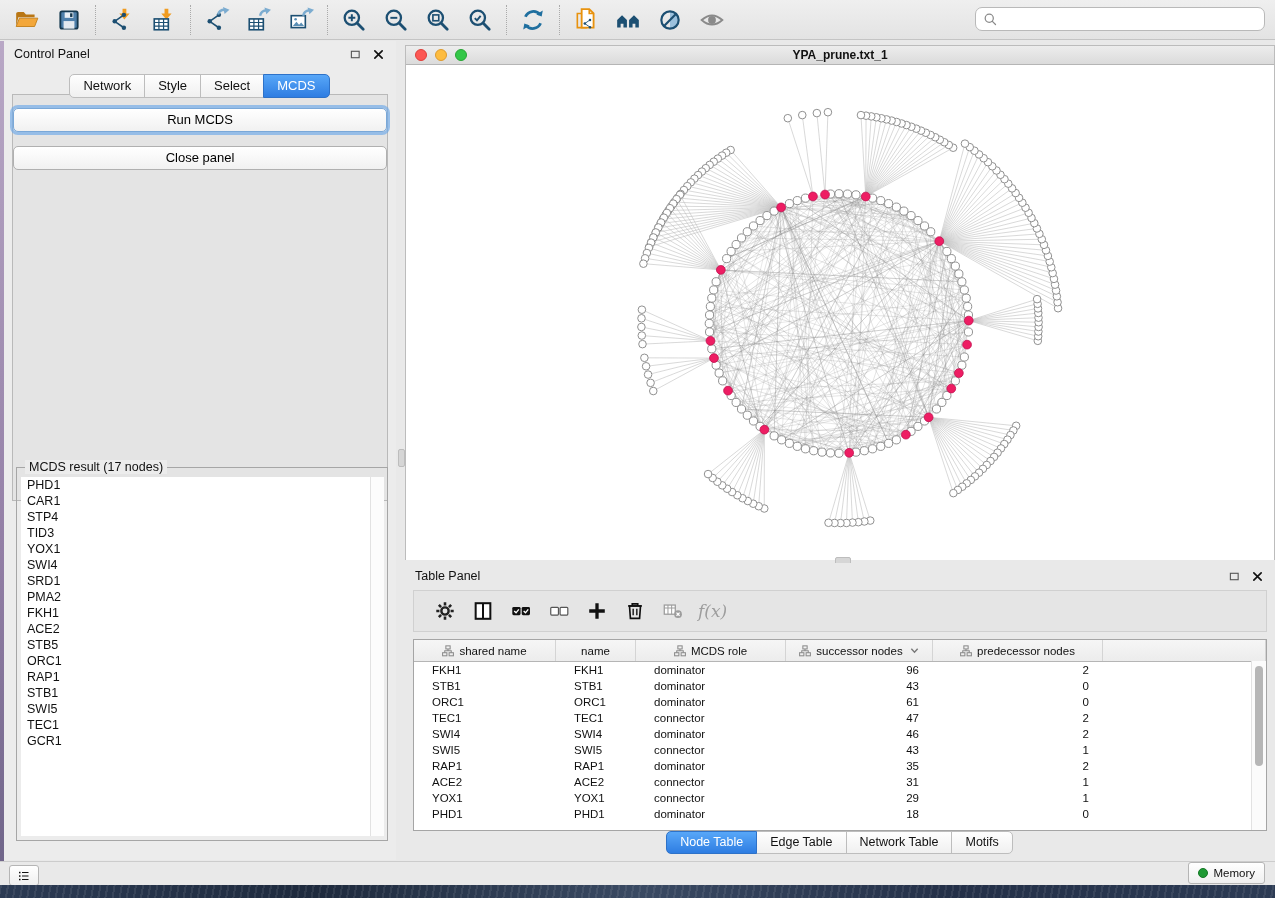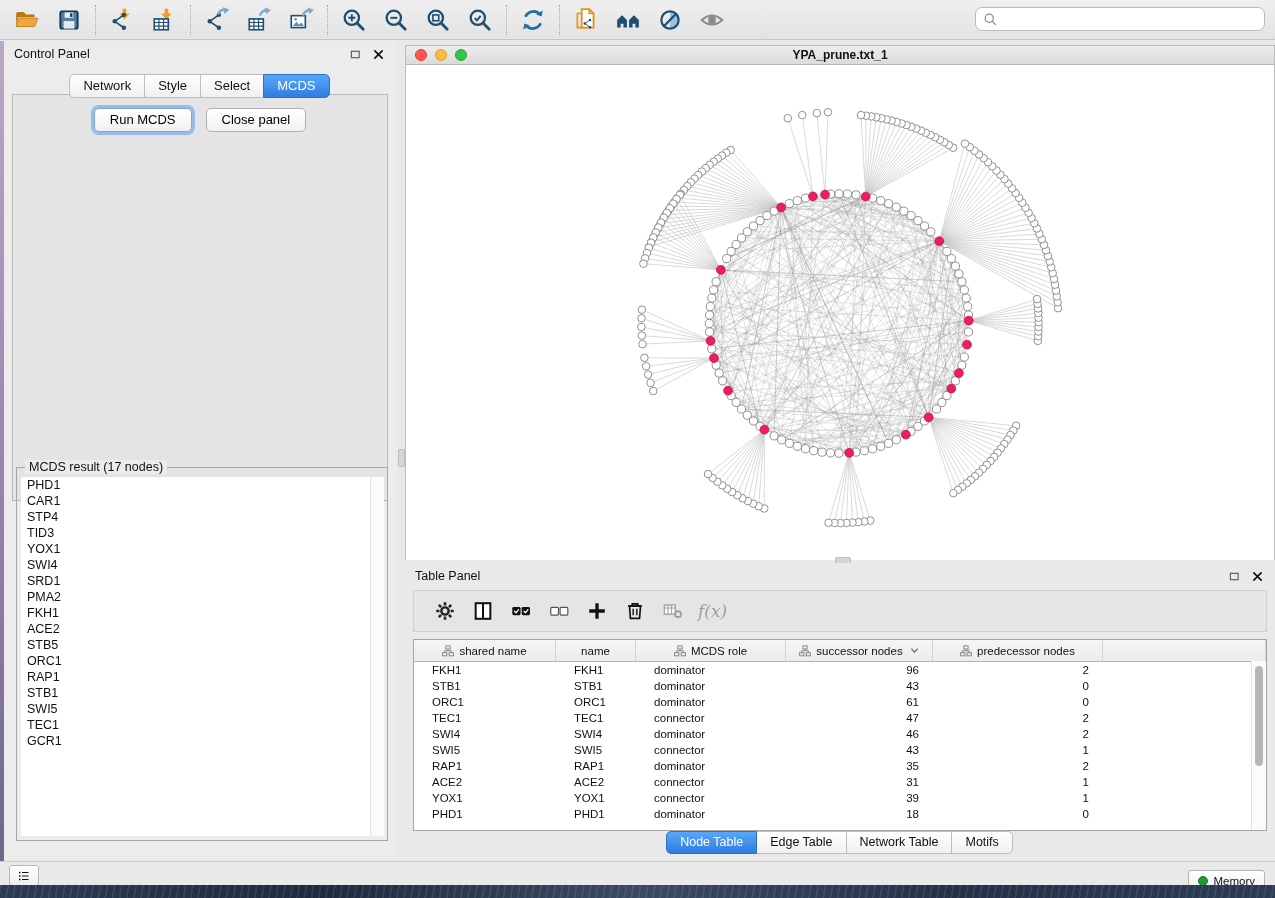--- a/index.html
+++ b/index.html
@@ -38,21 +38,21 @@
   .tab.sel{background:linear-gradient(#58a7f8,#2e7de2);color:#fff;border-color:#2e72c8;z-index:3;}
   .cp-content{position:absolute;left:8px;right:8px;top:53px;height:405px;
               border:1px solid #b9b9b9;background:#e4e4e4;}
   .opt-label{text-align:center;margin-top:24px;font-size:13px;}
   .select{position:relative;margin:12px auto 0;width:312px;height:23px;background:#fff;
           border:1px solid #b3b3b3;border-radius:4px;display:flex;align-items:center;
           padding-left:9px;font-size:12.5px;box-sizing:border-box;}
   .select .stepper{position:absolute;right:-1px;top:-1px;bottom:-1px;width:19px;border-radius:0 4px 4px 0;
           background:linear-gradient(#7cbafb,#2e7de2);display:flex;flex-direction:column;
           align-items:center;justify-content:center;gap:2px;}
-  .btn-row{display:flex;justify-content:center;gap:14px;margin-top:13px;}
+  .btn-row{display:flex;justify-content:center;gap:14px;margin-top:13px;flex-direction:column;}
   .btn{background:linear-gradient(#ffffff,#f1f1f1);border:1px solid #b0b0b0;border-radius:5px;
        padding:3px 15px 4px;font-size:13px;}
   .btn.focus{box-shadow:0 0 0 3px rgba(108,168,232,.65);border-color:#7aa8d8;}
   .groupbox{position:absolute;left:12px;width:370px;top:426px;height:372px;border:1px solid #a6a6a6;}
   .groupbox .legend{position:absolute;top:-8px;left:8px;background:#ececec;padding:0 4px;font-size:12.5px;}
   .mcds-list{position:absolute;left:4px;right:16px;top:9px;bottom:4px;background:#fff;
              overflow:hidden;font-size:12.5px;}
   .mcds-list .li{height:16px;line-height:16px;padding-left:6px;}
   .list-scroll{position:absolute;right:3px;top:9px;bottom:4px;width:13px;background:#fcfcfc;
                border-left:1px solid #e2e2e2;}
@@ -100,21 +100,21 @@
            border-left:1px solid #e2e2e2;}
   .tthumb{position:absolute;left:3px;top:5px;width:8px;height:100px;background:#b6b6b6;border-radius:5px;}
   .tp-tabs{position:absolute;left:0;right:0;bottom:6px;display:flex;justify-content:center;}
   .tp-tabs .tab{font-size:12.5px;padding:3px 13px 4px;}
   
   .status{position:absolute;left:0;right:0;top:861px;height:24px;background:#e9e9e9;
           border-top:1px solid #cccccc;}
   .list-btn{position:absolute;left:9px;top:3px;width:28px;height:19px;background:linear-gradient(#fff,#efefef);
             border:1px solid #b5b5b5;border-radius:3px;display:flex;align-items:center;justify-content:center;}
   .list-btn svg{width:14px;height:12px;}
-  .mem-btn{position:absolute;right:10px;top:8px;height:20px;background:linear-gradient(#fff,#efefef);
+  .mem-btn{position:absolute;right:10px;top:0;height:20px;background:linear-gradient(#fff,#efefef);
            border:1px solid #b5b5b5;border-radius:3px;display:flex;align-items:center;gap:5px;
            padding:0 9px;font-size:11.5px;}
   .mem-dot{width:10px;height:10px;border-radius:50%;background:#1f9a35;border:1px solid #157826;box-sizing:border-box;}
 </style>
 </head>
 <body>
 
 <div class="app">
 
   <div class="toolbar">
@@ -1318,21 +1318,21 @@
             <div class="td name" style="width: 142px;">ACE2</div>
             <div class="td name" style="width: 80px;">ACE2</div>
             <div class="td name" style="width: 150px;">connector</div>
             <div class="td num" style="width: 147px;">31</div>
             <div class="td num" style="width: 170px;">1</div>
           </div>
           <div class="trow">
             <div class="td name" style="width: 142px;">YOX1</div>
             <div class="td name" style="width: 80px;">YOX1</div>
             <div class="td name" style="width: 150px;">connector</div>
-            <div class="td num" style="width: 147px;">39</div>
+            <div class="td num" style="width: 147px;">29</div>
             <div class="td num" style="width: 170px;">1</div>
           </div>
           <div class="trow">
             <div class="td name" style="width: 142px;">PHD1</div>
             <div class="td name" style="width: 80px;">PHD1</div>
             <div class="td name" style="width: 150px;">dominator</div>
             <div class="td num" style="width: 147px;">18</div>
             <div class="td num" style="width: 170px;">0</div>
           </div>
         </div>

